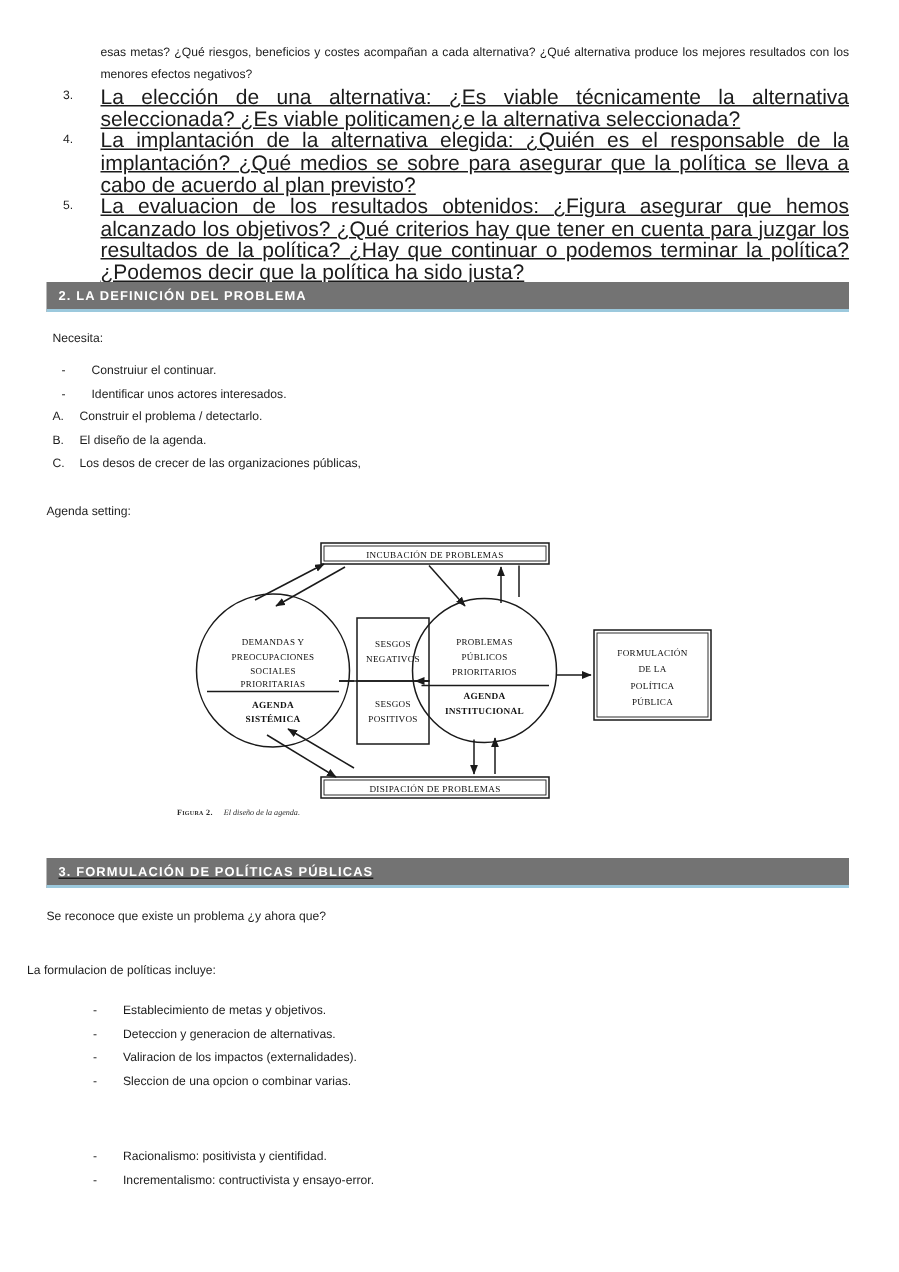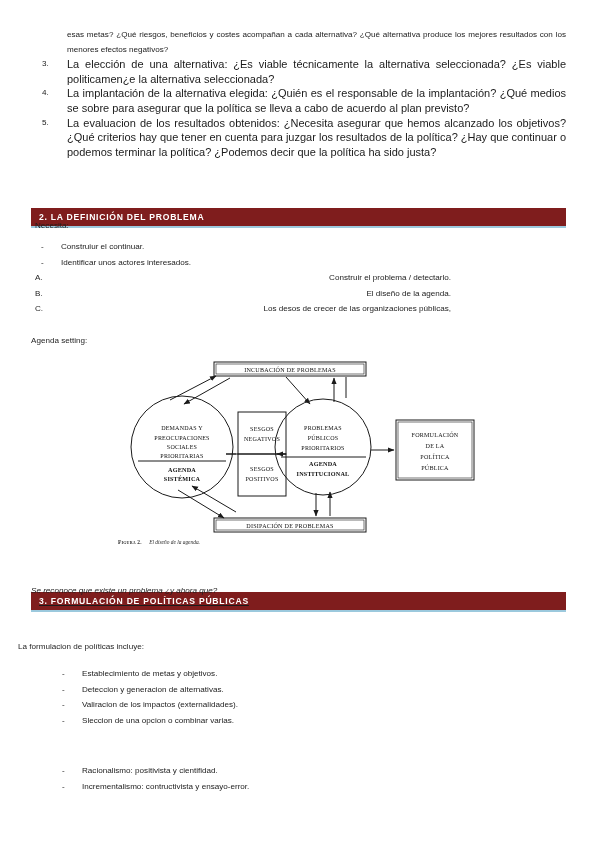--- a/index.html
+++ b/index.html
@@ -21,47 +21,47 @@
 
   
   .top-block { position:absolute; left:31px; top:28px; width:535px; }
   .cont-line { margin-left:36px; font-size:8.1px; line-height:14.6px; text-align:justify; }
   .num-item { display:flex; margin-top:0px; }
   .num-marker {
     width:36px; flex:0 0 36px;
     font-size:8.1px; line-height:14.6px;
     padding-left:11px;
   }
-  .num-body { flex:1 1 auto; font-size:11px; line-height:14.6px; text-align:justify; }
+  .num-body { flex:1 1 auto; font-size:14px; line-height:14.6px; text-align:justify;text-decoration:underline; }
 
   
   .sec-bar {
     position:absolute;
     left:31px; width:535px;
     height:20px;
-    background:#7f1d1d;
+    background:#737373;
     border-bottom:2px solid #9cc9dd;
-    display:flex; align-items:center;margin-top:20px;
+    display:flex; align-items:center;
   }
   .sec-bar span {
     color:#ffffff;
     font-size:8.6px;
     font-weight:bold;
     letter-spacing:0.75px;
     padding-left:8px;
   }
 
   
   .list { position:absolute; }
   .li { display:flex; font-size:8.1px; line-height:15.6px; }
   .li .mk { width:30px; flex:0 0 30px; padding-left:10px; }
   .li .tx { flex:1 1 auto; }
   .li-b { display:flex; font-size:8.1px; line-height:15.6px; }
   .li-b .mk { width:22px; flex:0 0 22px; padding-left:4px; }
-  .li-b .tx { flex:1 1 auto;text-align:right; }
+  .li-b .tx { flex:1 1 auto; }
 
   
   .figure { position:absolute; left:118px; top:360px; width:362px; height:200px; }
   .fig-cap {
     position:absolute; left:118px; top:539px;
     font-size:5.4px; color:#2a2a2a;
     font-family:"Liberation Serif", serif;
   }
   .fig-cap .fc-lbl { font-variant:small-caps; font-weight:bold; letter-spacing:0.2px; }
   .fig-cap .fc-txt { font-style:italic; margin-left:6px; }
@@ -80,21 +80,21 @@
       <div class="num-body">La elección de una alternativa: ¿Es viable técnicamente la alternativa seleccionada? ¿Es viable politicamen¿e la alternativa seleccionada?</div>
     </div>
 
     <div class="num-item">
       <div class="num-marker">4.</div>
       <div class="num-body">La implantación de la alternativa elegida: ¿Quién es el responsable de la implantación? ¿Qué medios se sobre para asegurar que la política se lleva a cabo de acuerdo al plan previsto?</div>
     </div>
 
     <div class="num-item">
       <div class="num-marker">5.</div>
-      <div class="num-body">La evaluacion de los resultados obtenidos: ¿Necesita asegurar que hemos alcanzado los objetivos? ¿Qué criterios hay que tener en cuenta para juzgar los resultados de la política? ¿Hay que continuar o podemos terminar la política? ¿Podemos decir que la política ha sido justa?</div>
+      <div class="num-body">La evaluacion de los resultados obtenidos: ¿Figura asegurar que hemos alcanzado los objetivos? ¿Qué criterios hay que tener en cuenta para juzgar los resultados de la política? ¿Hay que continuar o podemos terminar la política? ¿Podemos decir que la política ha sido justa?</div>
     </div>
   </div>
 
   <div class="sec-bar" style="top:188px;">
     <span>2. LA DEFINICIÓN DEL PROBLEMA</span>
   </div>
 
   <div class="plain" style="position:absolute;left:35px;top:219px;">Necesita:</div>
 
   <div class="list" style="left:31px; top:239px; width:420px;">
@@ -208,21 +208,21 @@
 
   <div class="fig-cap">
     <span class="fc-lbl">Figura 2.</span>
     <span class="fc-txt">El diseño de la agenda.</span>
   </div>
 
   <div class="sec-bar" style="top:572px;text-decoration:underline;">
     <span>3. FORMULACIÓN DE POLÍTICAS PÚBLICAS</span>
   </div>
 
-  <div class="plain" style="position:absolute;left:31px;top:584px;font-style:italic;">Se reconoce que existe un problema ¿y ahora que?</div>
+  <div class="plain" style="position:absolute;left:31px;top:604px;">Se reconoce que existe un problema ¿y ahora que?</div>
 
   <div class="plain" style="position:absolute;left:18px;top:640px;">La formulacion de políticas incluye:</div>
 
   <div class="list" style="left:52px; top:666px; width:400px;">
     <div class="li">
       <div class="mk">-</div>
       <div class="tx">Establecimiento de metas y objetivos.</div>
     </div>
     <div class="li">
       <div class="mk">-</div>

